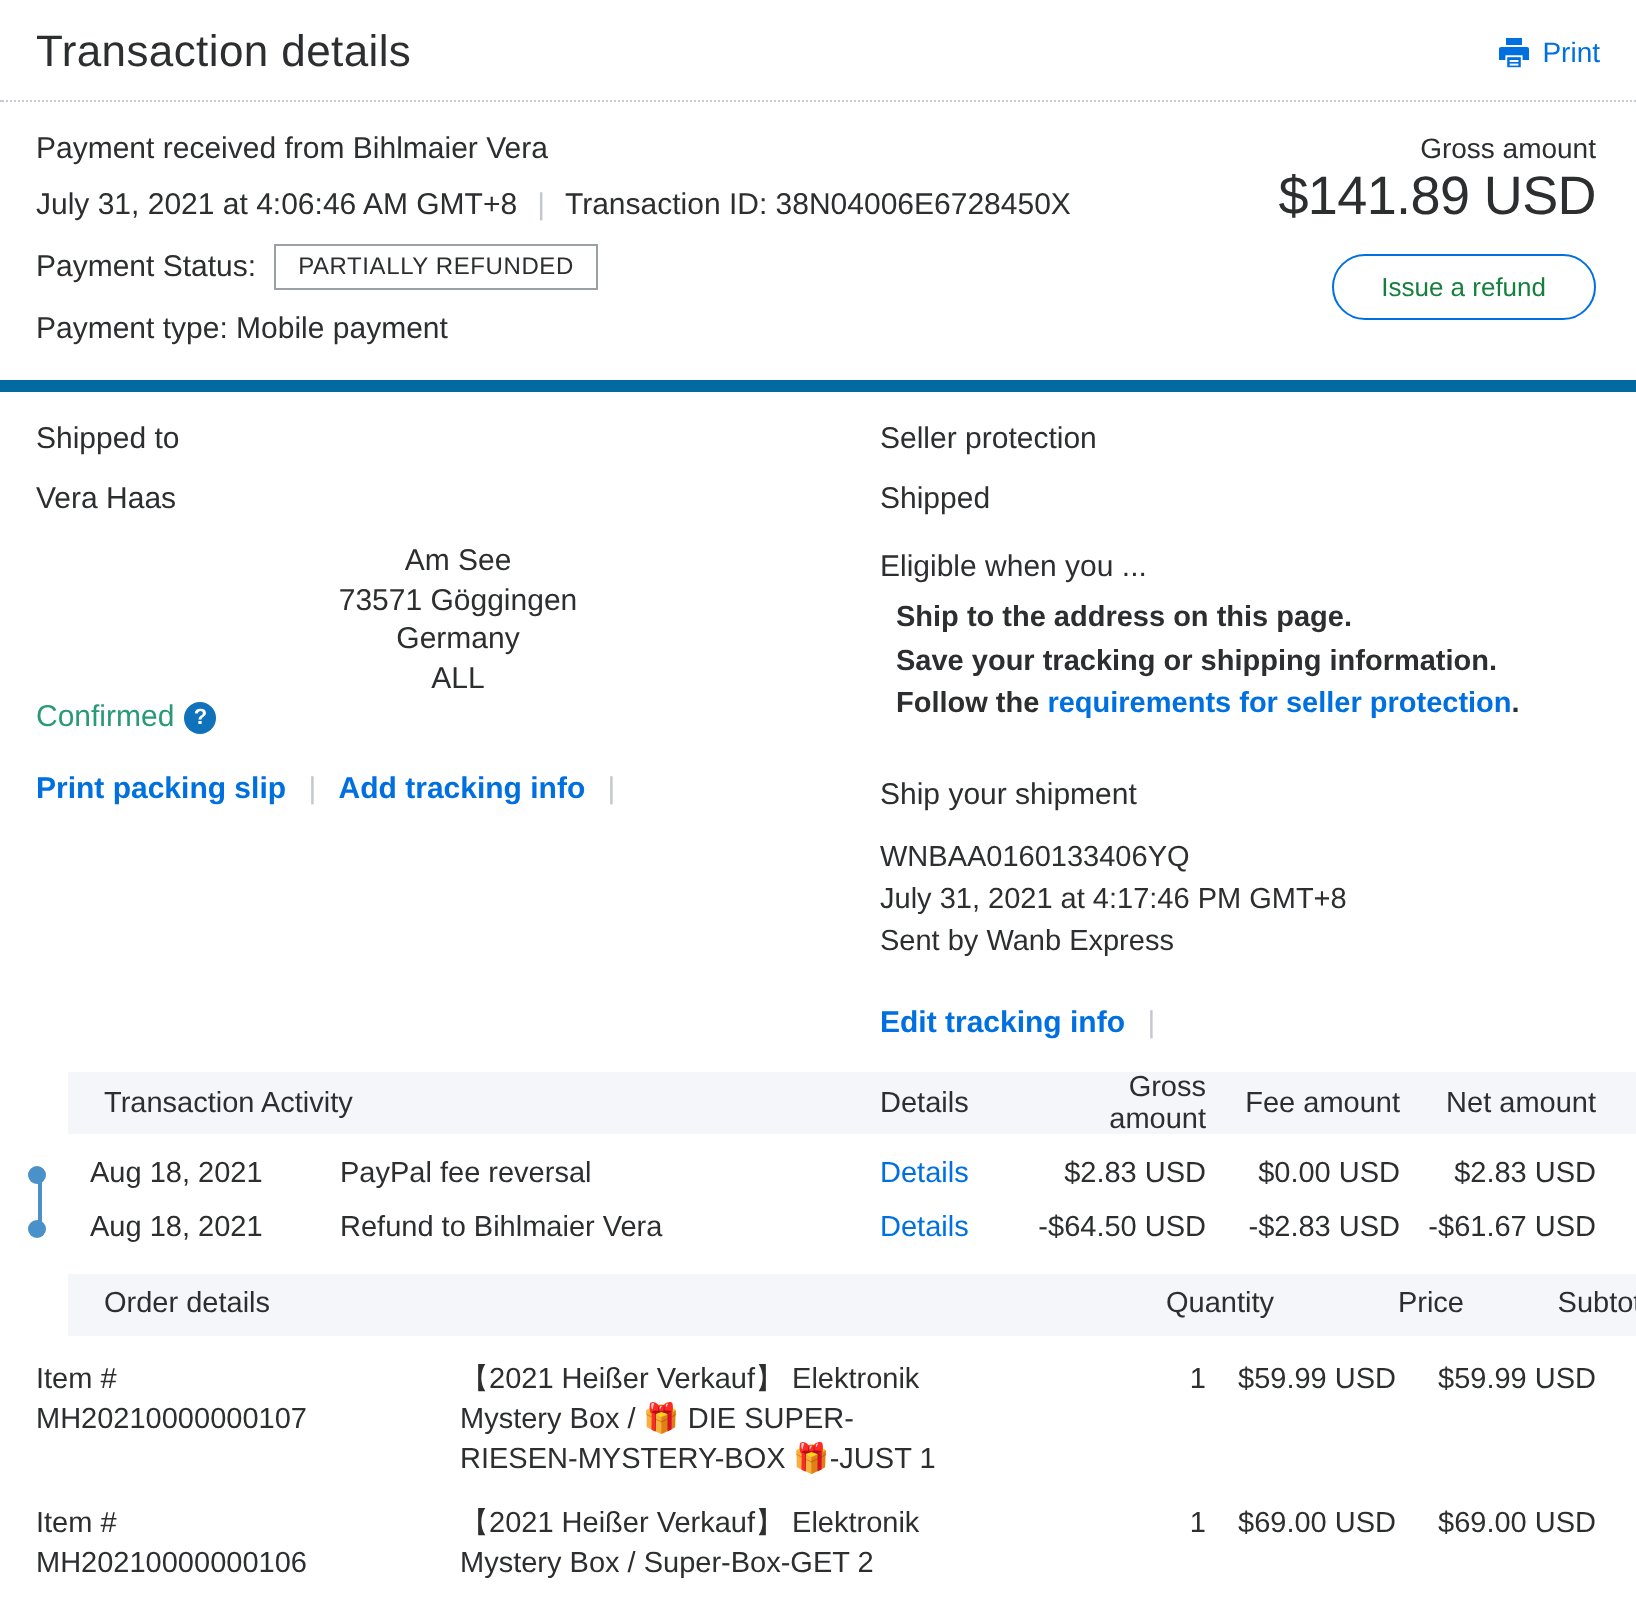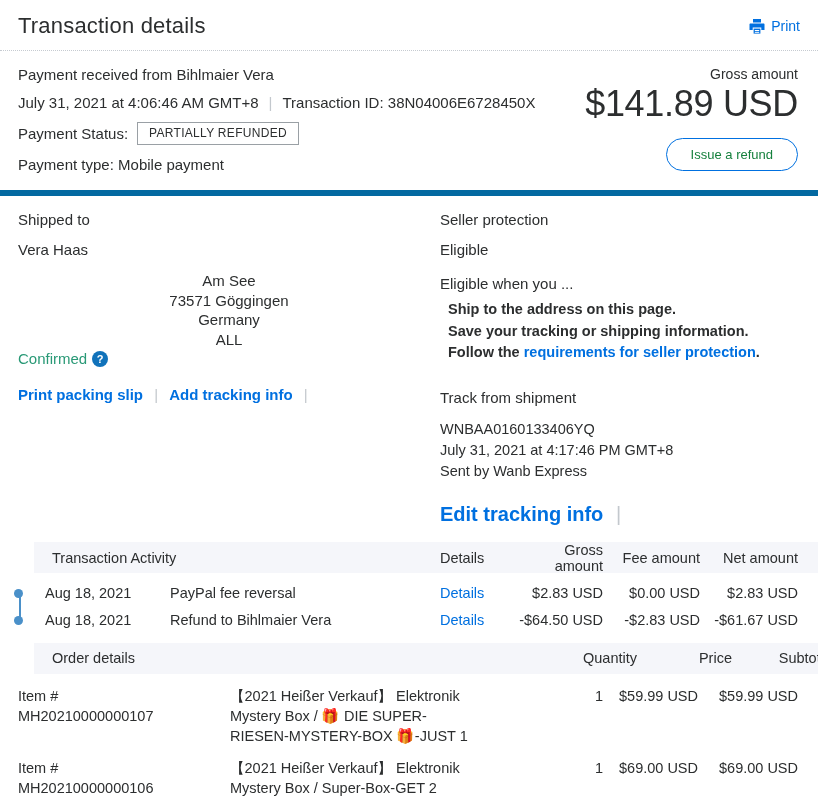--- a/index.html
+++ b/index.html
@@ -20,21 +20,21 @@
          border-bottom:6px solid #0369a1; }
   .pay-left { font-size:15px; }
   .pay-left .row { margin-bottom:11px; display:flex; align-items:center; }
   .pay-left .row:last-child { margin-bottom:0; }
   .sep { color:#c3c8cd; margin:0 10px; }
   .sep-sm { color:#c3c8cd; margin:0 7px; }
   .status-box { display:inline-block; border:1px solid #9aa0a5; padding:3px 11px 4px;
                 font-size:12px; letter-spacing:0.3px; margin-left:9px; }
   .pay-right { text-align:right; }
   .gross-label { font-size:14px; margin-bottom:1px; }
-  .gross-value { font-size:36px; letter-spacing:-0.3px; }
+  .gross-value { font-size:27px; letter-spacing:-0.3px; }
   .refund-btn { margin-top:13px; display:inline-block; background:#fff; border:1px solid #0070e0;
                 color:#15803d; font-size:13px; padding:8px 24px; border-radius:18px;
                 font-family:"Liberation Sans", sans-serif; cursor:pointer; }
   
   .cols { display:flex; padding:15px 20px 16px 18px; }
   .col-l { width:422px; flex:none; }
   .col-r { flex:1; }
   .sec-h { font-size:15px; margin-bottom:13px; }
   .recipient { margin-bottom:13px; font-size:15px; }
   .addr div { line-height:19.5px; font-size:15px;text-align:center; }
@@ -43,21 +43,21 @@
           font-size:11px; font-weight:bold; display:inline-flex; align-items:center;
           justify-content:center; cursor:pointer; }
   .linkrow { margin-top:19px; font-size:15px; }
   .blink { color:#0070e0; font-weight:bold; cursor:pointer; }
   .eligible { margin-bottom:17px; font-size:15px; }
   .elig-intro { margin-bottom:7px; font-size:15px; }
   .conds { margin-left:8px; }
   .conds div { font-weight:bold; line-height:21.5px; font-size:14.5px; }
   .track { margin-top:25px; }
   .track-lines div { line-height:21px; font-size:14.5px; }
-  .edit-row { margin-top:21px; font-size:20px; }
+  .edit-row { margin-top:21px; font-size:15px; }
   
   .grid-a { display:grid; grid-template-columns:27px 125px 1fr 75px 88px 97px 98px;
             padding:0 20px 0 18px; align-items:center; }
   .bar { background:#f5f6fa; height:31px; font-size:14.5px;margin-left:34px; }
   .bar .t-title { grid-column:1 / 4; }
   .ra { text-align:right; }
   .act-rows { position:relative; padding-top:7px; padding-bottom:9px; }
   .act-row { height:27px; font-size:14.5px; }
   .dot { width:9px; height:9px; border-radius:50%; background:#4a90c9; margin-left:-4px; }
   .tl-line { position:absolute; left:19px; top:20px; width:2px; height:28px; background:#4a90c9; }
@@ -126,31 +126,31 @@
     <div class="linkrow">
       <span class="blink">Print packing slip</span>
       <span class="sep-sm">|</span>
       <span class="blink">Add tracking info</span>
       <span class="sep-sm">|</span>
     </div>
   </div>
 
   <div class="col-r">
     <div class="sec-h">Seller protection</div>
-    <div class="eligible">Eligible</div>
+    <div class="eligible">Shipped</div>
     <div class="elig-intro">Eligible when you ...</div>
     <div class="conds">
       <div>Ship to the address on this page.</div>
       <div>Save your tracking or shipping information.</div>
       <div>
         <span>Follow the </span><span class="blink">requirements for seller protection</span><span>.</span>
       </div>
     </div>
     <div class="track">
-      <div class="sec-h">Track from shipment</div>
+      <div class="sec-h">Ship your shipment</div>
       <div class="track-lines">
         <div>WNBAA0160133406YQ</div>
         <div>July 31, 2021 at 4:17:46 PM GMT+8</div>
         <div>Sent by Wanb Express</div>
       </div>
       <div class="edit-row">
         <span class="blink">Edit tracking info</span>
         <span class="sep-sm">|</span>
       </div>
     </div>

